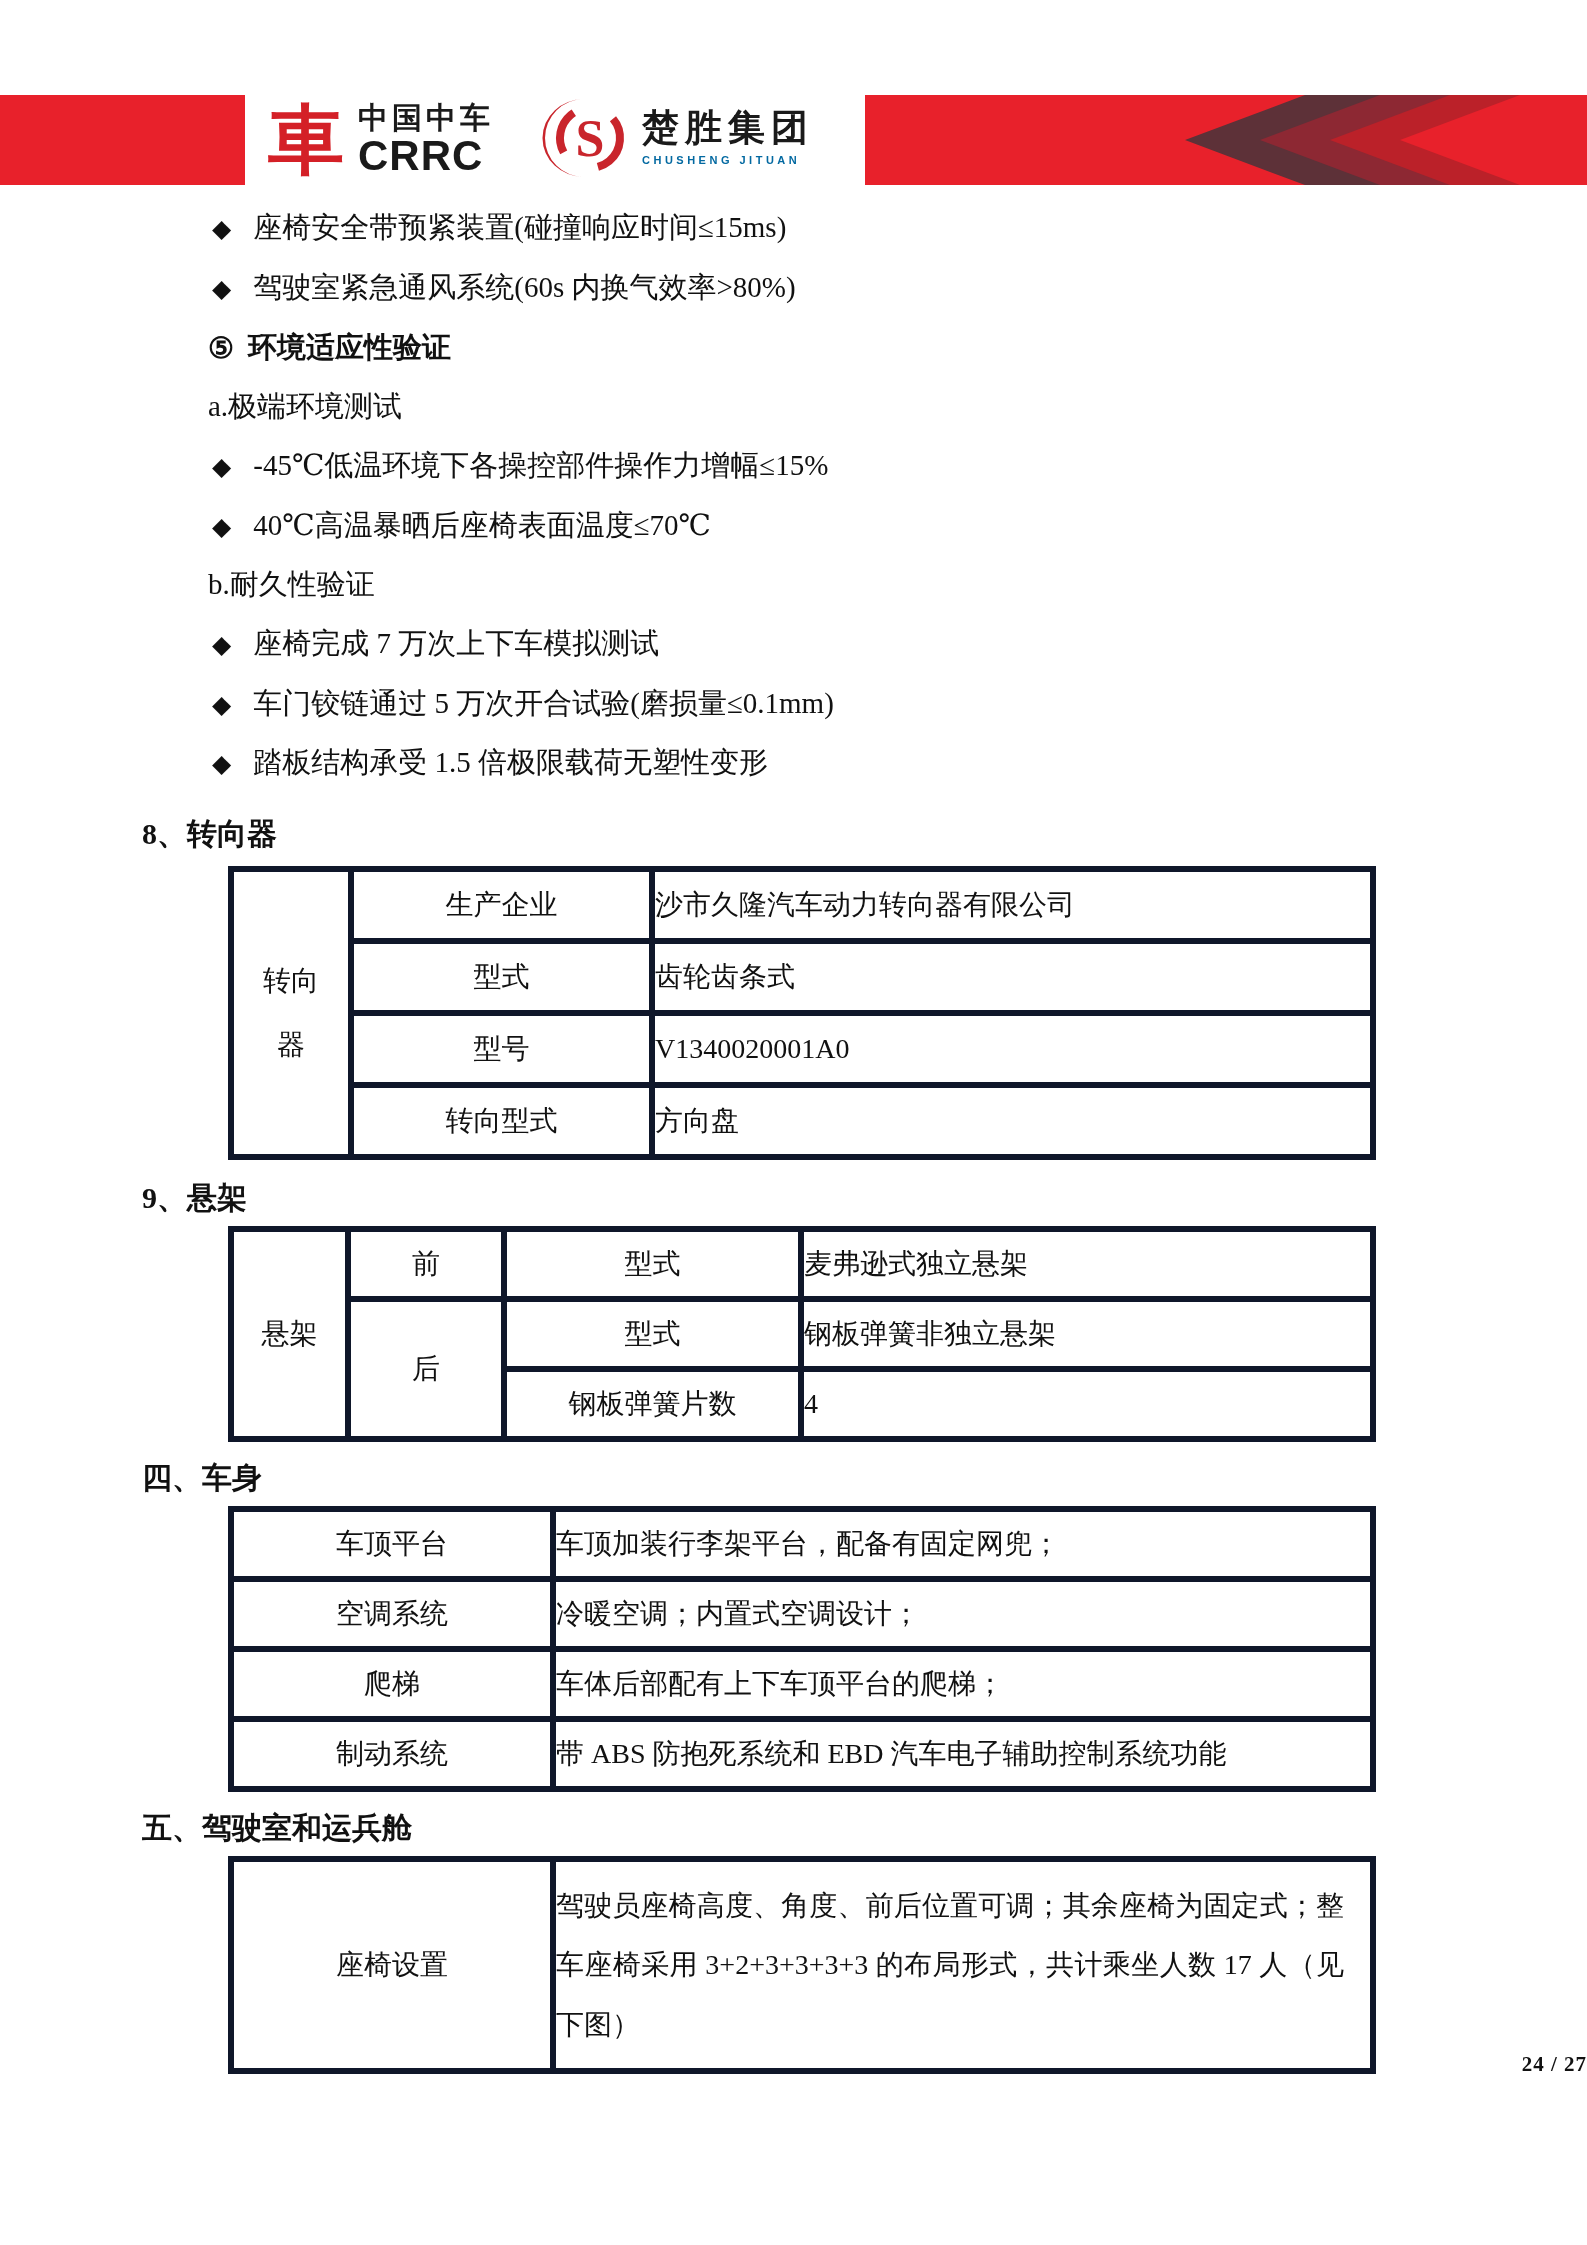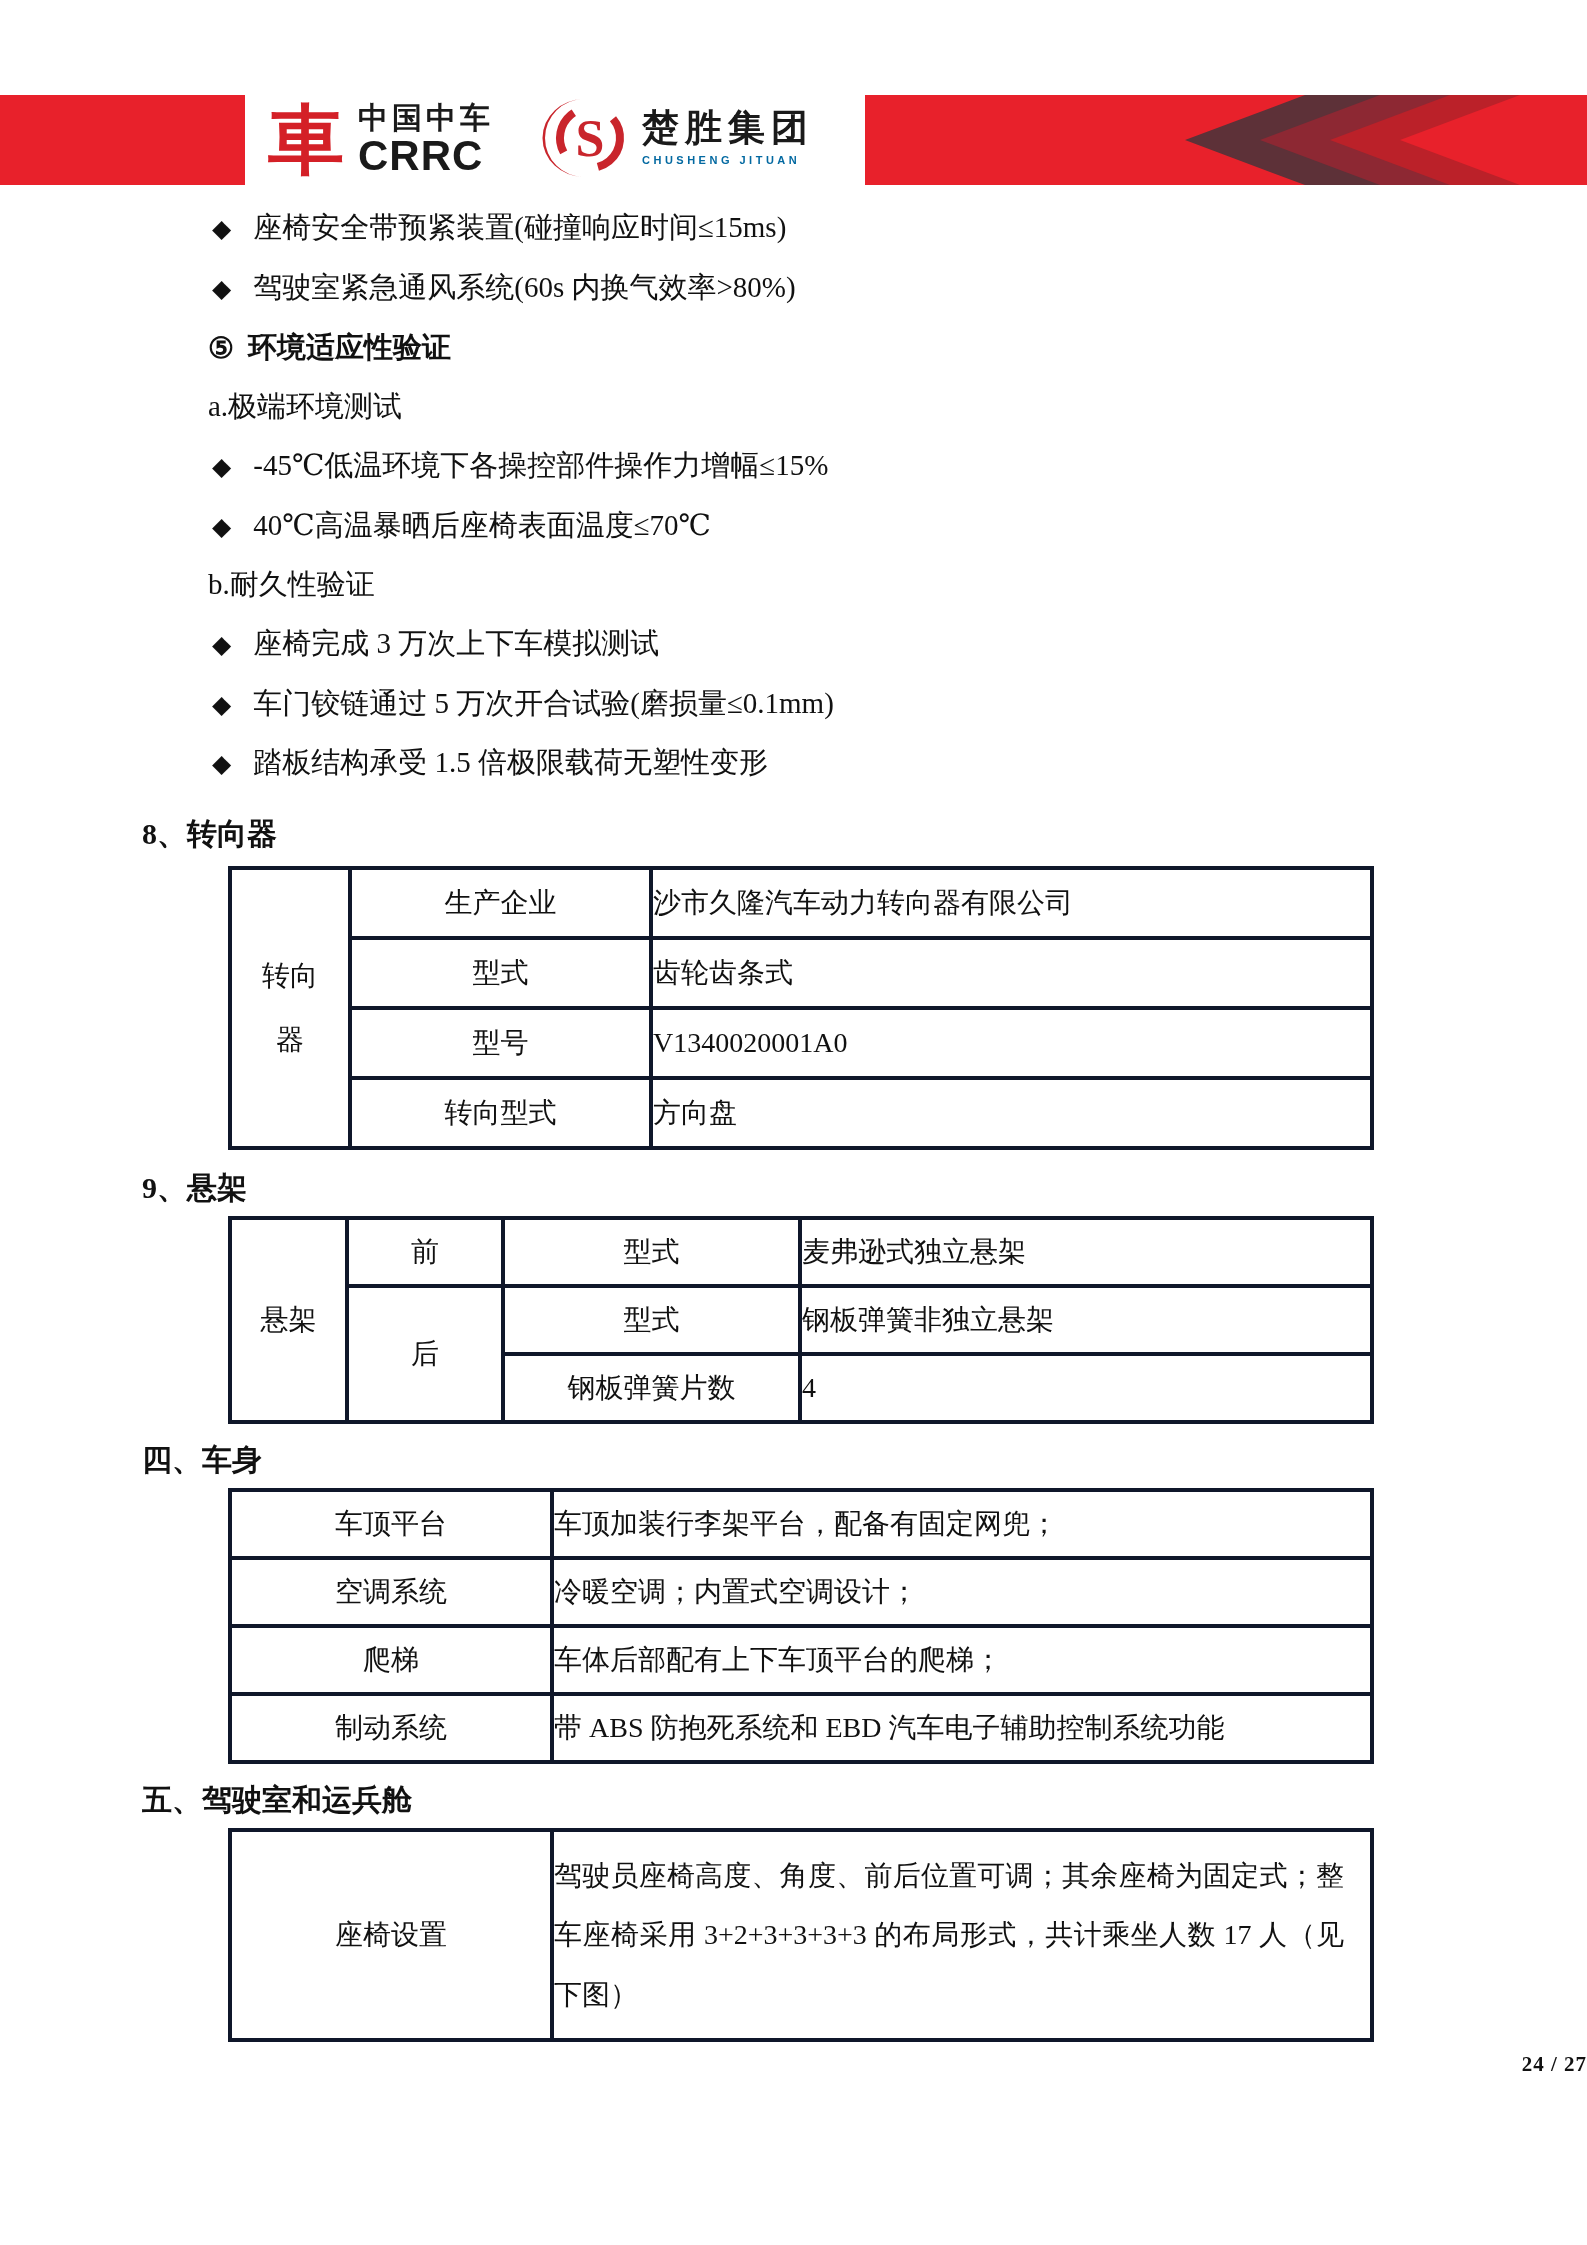--- a/index.html
+++ b/index.html
@@ -28,21 +28,21 @@
   .line{display:flex;align-items:center;height:60px;font-size:29px;}
   .line.short{height:58px;}
   .bullet-line{padding-left:70px;}
   .bullet-marker{font-size:25px;margin-right:22px;line-height:1;}
   .sub-line{padding-left:66px;}
   .sub-heading{padding-left:66px;font-weight:bold;}
   .sub-heading .num-marker{margin-right:14px;}
   .sec-heading{height:56px;display:flex;align-items:center;font-size:30px;font-weight:bold;}
   
   table.spec{border-collapse:collapse;margin-left:86px;table-layout:fixed;}
-  table.spec td{border:4px solid #0f172a;font-size:28px;vertical-align:middle;padding:0;}
+  table.spec td{border:6px solid #0f172a;font-size:28px;vertical-align:middle;padding:0;}
   td.c{text-align:center;}
   td.v{text-align:left;padding-left:18px;padding-right:14px;}
   .t1{width:1142px;}  .t1 td{height:66px;}
   .t2{width:1142px;}  .t2 td{height:64px;}
   .t3{width:1142px;}  .t3 td{height:64px;}
   .t4{width:1142px;}
   .group-wrap{display:inline-block;width:2.1em;line-height:2.3;text-align:center;}
   .t4 .v{line-height:2.12;padding-top:10px;padding-bottom:10px;padding-right:26px;text-align:justify;}
   .t4 td{height:186px;}
   
@@ -116,21 +116,21 @@
       <span class="bullet-marker">◆</span>
       <span>40℃高温暴晒后座椅表面温度≤70℃</span>
     </div>
 
     <div class="line short sub-line">
       <span>b.耐久性验证</span>
     </div>
 
     <div class="line bullet-line">
       <span class="bullet-marker">◆</span>
-      <span>座椅完成 3 万次上下车模拟测试</span>
+      <span>座椅完成 7 万次上下车模拟测试</span>
     </div>
     <div class="line bullet-line">
       <span class="bullet-marker">◆</span>
       <span>车门铰链通过 5 万次开合试验(磨损量≤0.1mm)</span>
     </div>
     <div class="line short bullet-line">
       <span class="bullet-marker">◆</span>
       <span>踏板结构承受 1.5 倍极限载荷无塑性变形</span>
     </div>
 

